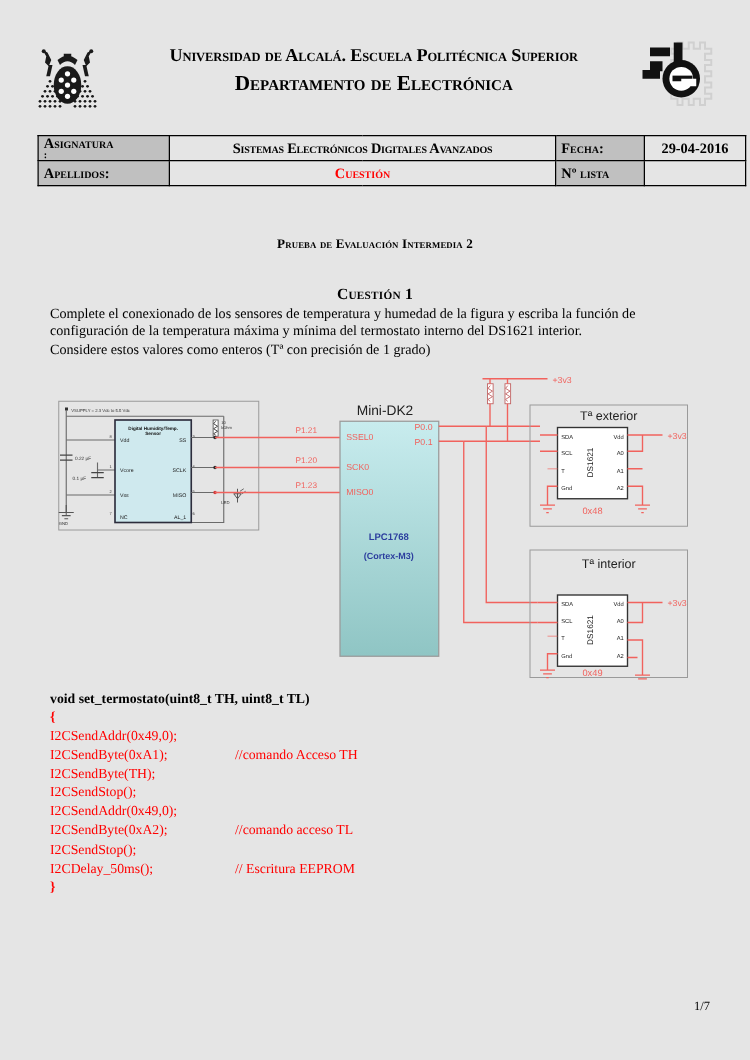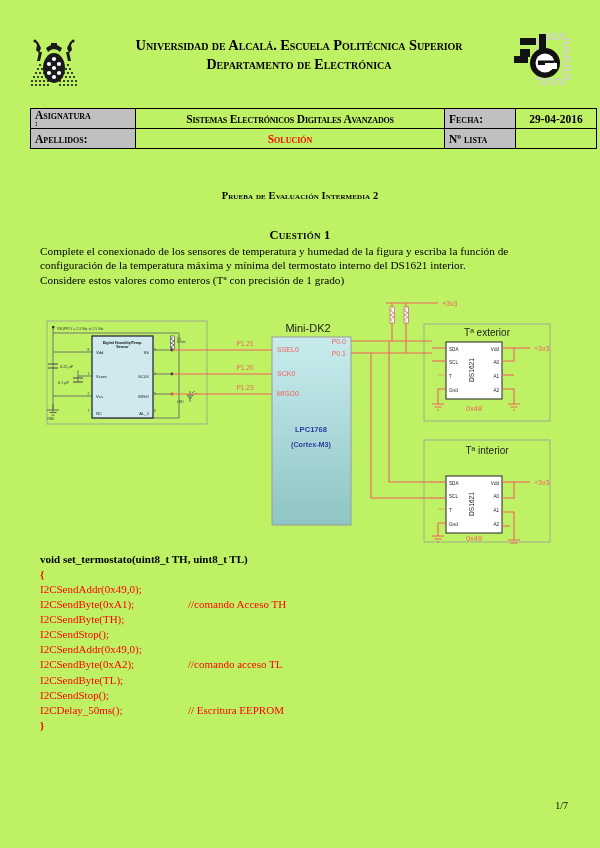--- a/index.html
+++ b/index.html
@@ -4,21 +4,21 @@
 <style>
   html, body {
     margin: 0;
     padding: 0;
     background: #8a8a8a;
   }
   .page {
     position: relative;
     width: 600px;
     height: 848px;
-    background: #bef264;
+    background: #e5e5e5;
     margin: 0 auto;
     overflow: hidden;
     font-family: "Liberation Serif", serif;
     color: #000;
   }
 
   
   .header {
     position: absolute;
     left: 26px;
@@ -51,21 +51,21 @@
     font-family: "Liberation Serif", serif;
     font-weight: bold;
     font-size: 14.5px;
     letter-spacing: -0.1px;
     font-variant: small-caps;
     white-space: nowrap;
     line-height: 1.25;
   }
   .dept-line {
     font-weight: bold;
-    font-size: 14px;
+    font-size: 17px;
     font-variant: small-caps;
     line-height: 1.5;
   }
   .grado-line {
     font-style: italic;
     font-size: 10.5px;
     line-height: 1.5;
   }
 
   
@@ -289,21 +289,21 @@
         <tr>
       <td class="lbl asig-label" style="width:96px">
         <span>Asignatura</span><span class="colon">:</span>
       </td>
       <td class="subject-cell" style="width:300px" colspan="2">Sistemas Electrónicos Digitales Avanzados</td>
       <td class="lbl" style="width:62px">Fecha:</td>
       <td class="value-center" style="width:72px">29-04-2016</td>
     </tr>
     <tr>
       <td class="lbl">Apellidos:</td>
-      <td class="solucion" colspan="2">Solución</td>
+      <td class="solucion" colspan="2">Cuestión</td>
       <td class="lbl">Nº lista</td>
       <td class="value-center"></td>
     </tr>
   </tbody>
     </table>
 
   <div class="exam-title">Prueba de Evaluación Intermedia 2</div>
 
   <div class="question-block">
     <div class="q-head">Cuestión 1</div>
@@ -536,21 +536,20 @@
   <div class="code-block">
     <div class="code-sig">void set_termostato(uint8_t TH, uint8_t TL)</div>
     <div class="code-brace">{</div>
     <div id="code-lines">
         <div class="code-line"><span>I2CSendAddr(0x49,0);</span></div>
         <div class="code-line"><span>I2CSendByte(0xA1);</span><span class="cmt">//comando Acceso TH</span></div>
         <div class="code-line"><span>I2CSendByte(TH);</span></div>
         <div class="code-line"><span>I2CSendStop();</span></div>
         <div class="code-line"><span>I2CSendAddr(0x49,0);</span></div>
         <div class="code-line"><span>I2CSendByte(0xA2);</span><span class="cmt">//comando acceso TL</span></div>
-        <div class="code-line"><span>I2CSendByte(TL);</span></div>
         <div class="code-line"><span>I2CSendStop();</span></div>
         <div class="code-line"><span>I2CDelay_50ms();</span><span class="cmt">// Escritura EEPROM</span></div>
       </div>
     <div class="code-brace">}</div>
   </div>
 
   <div class="footer">
     <span>1/7</span>
   </div>
 

